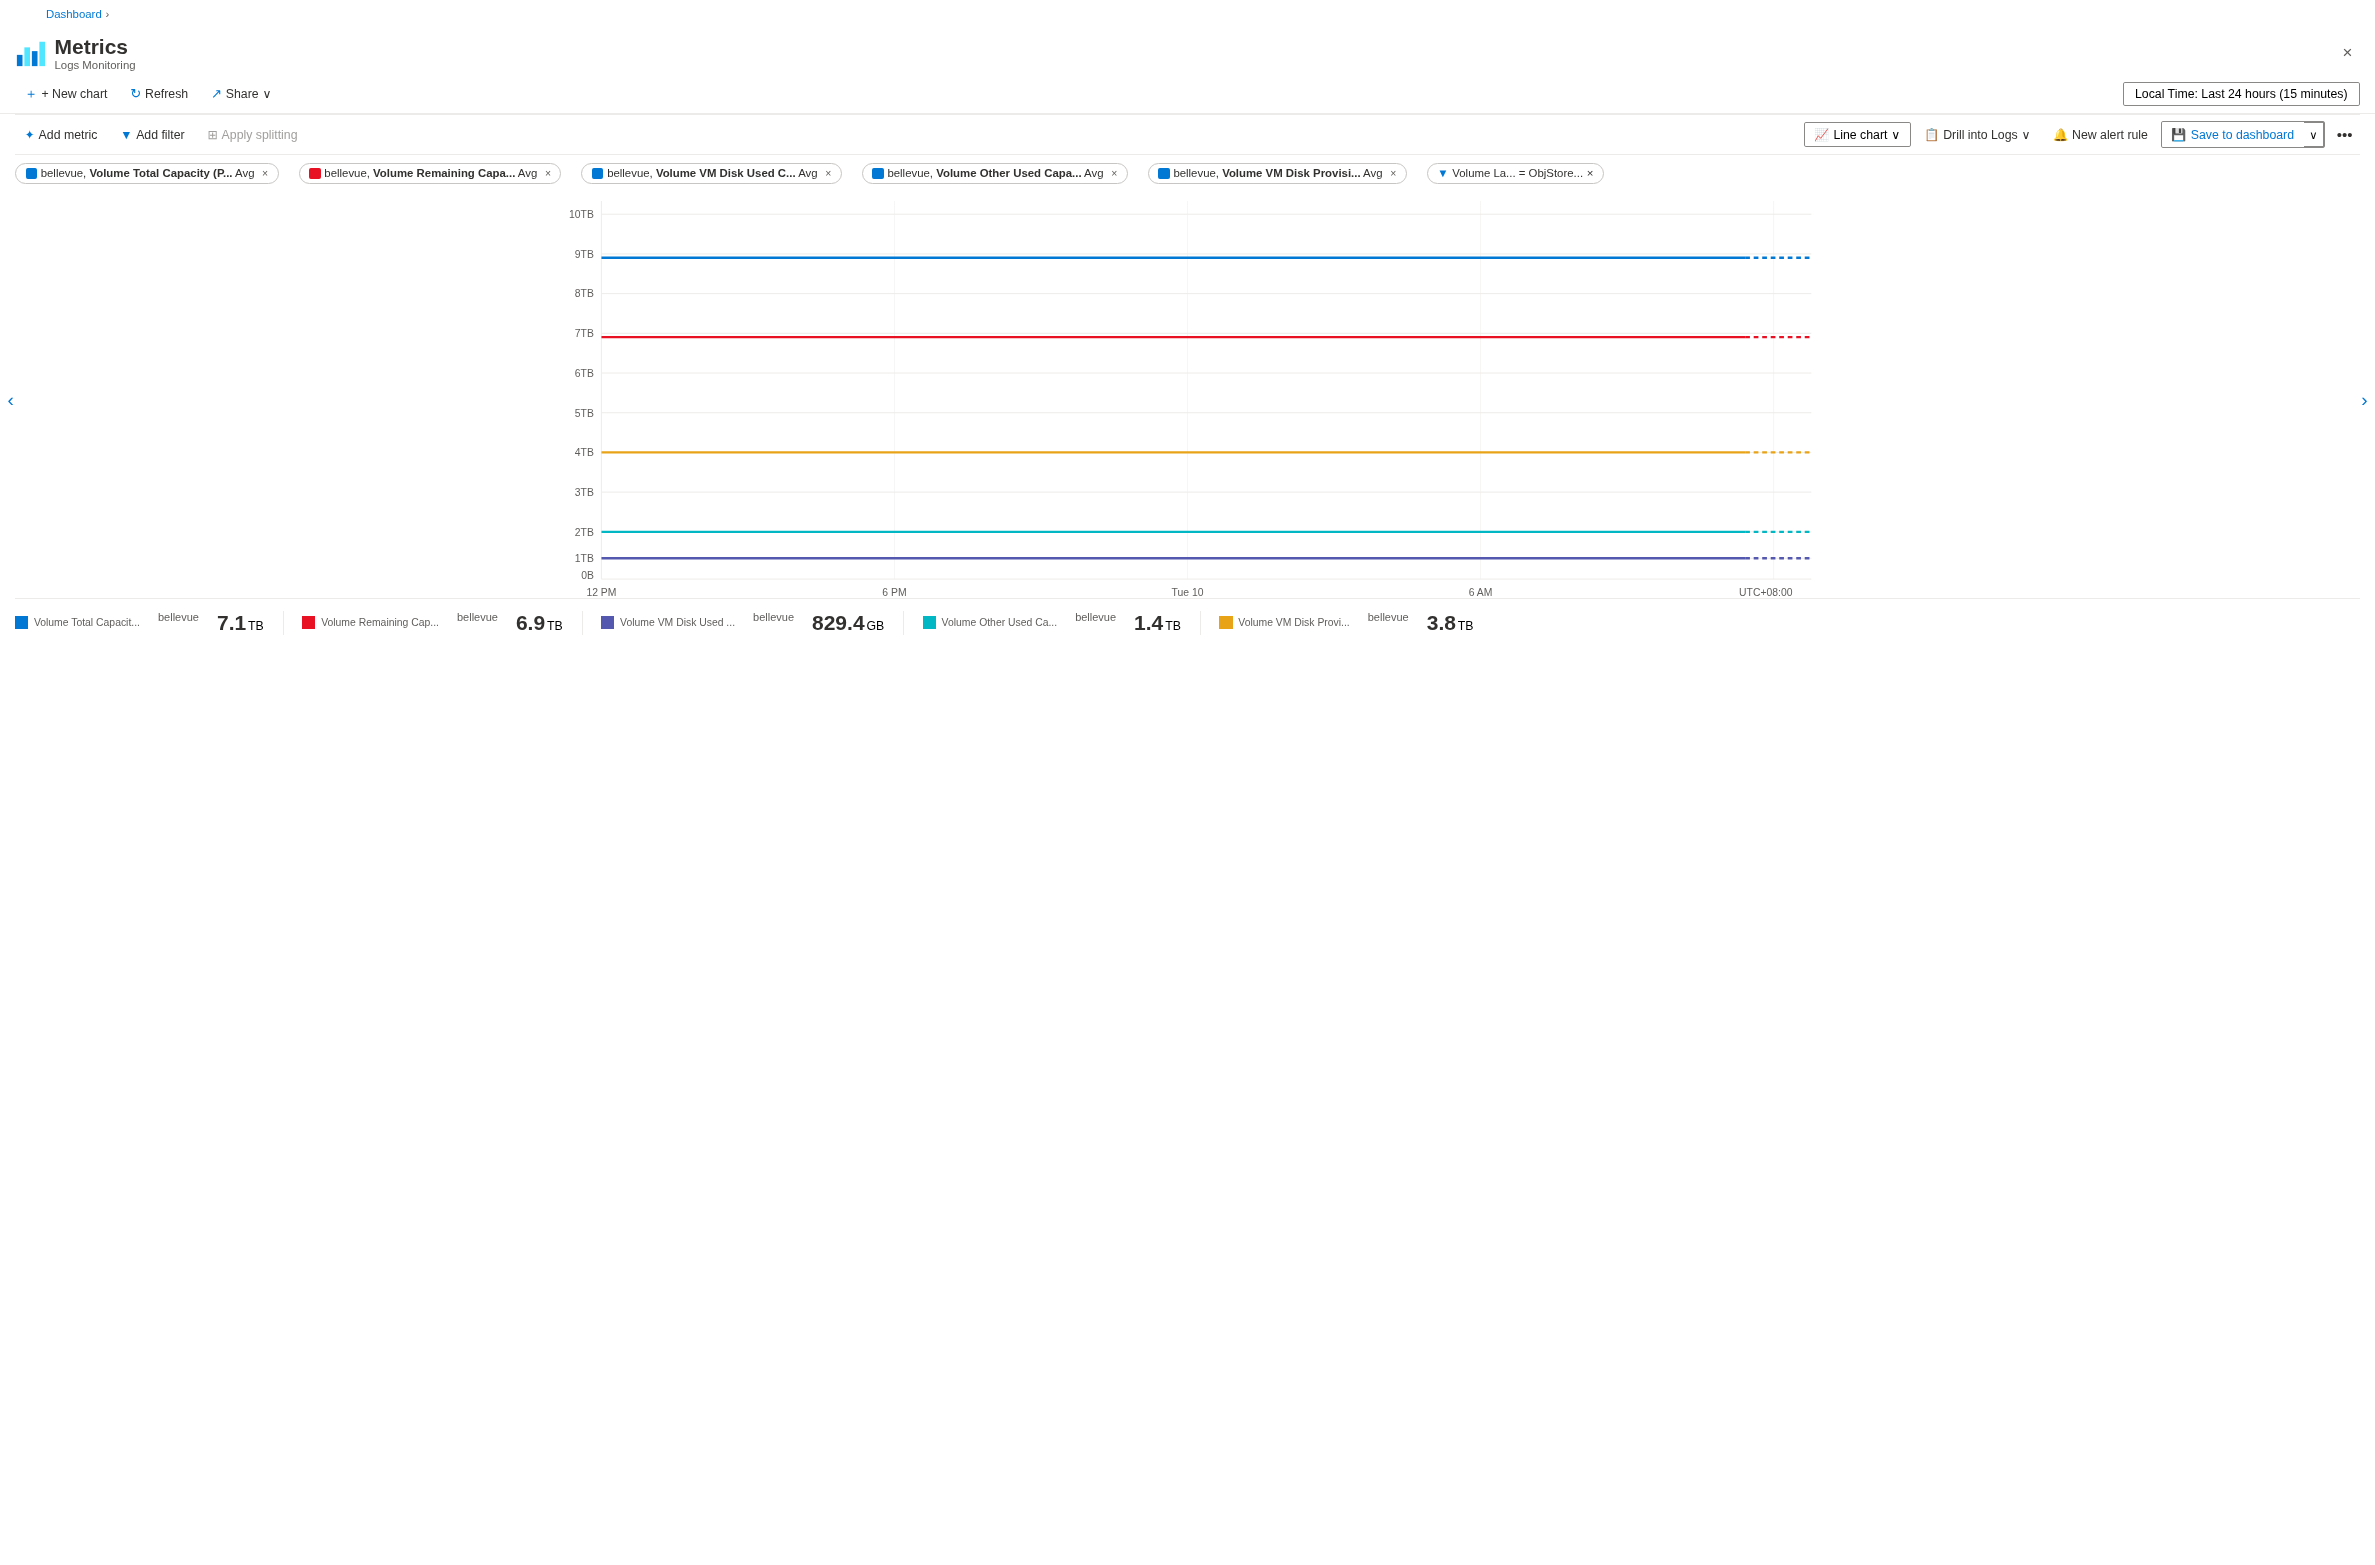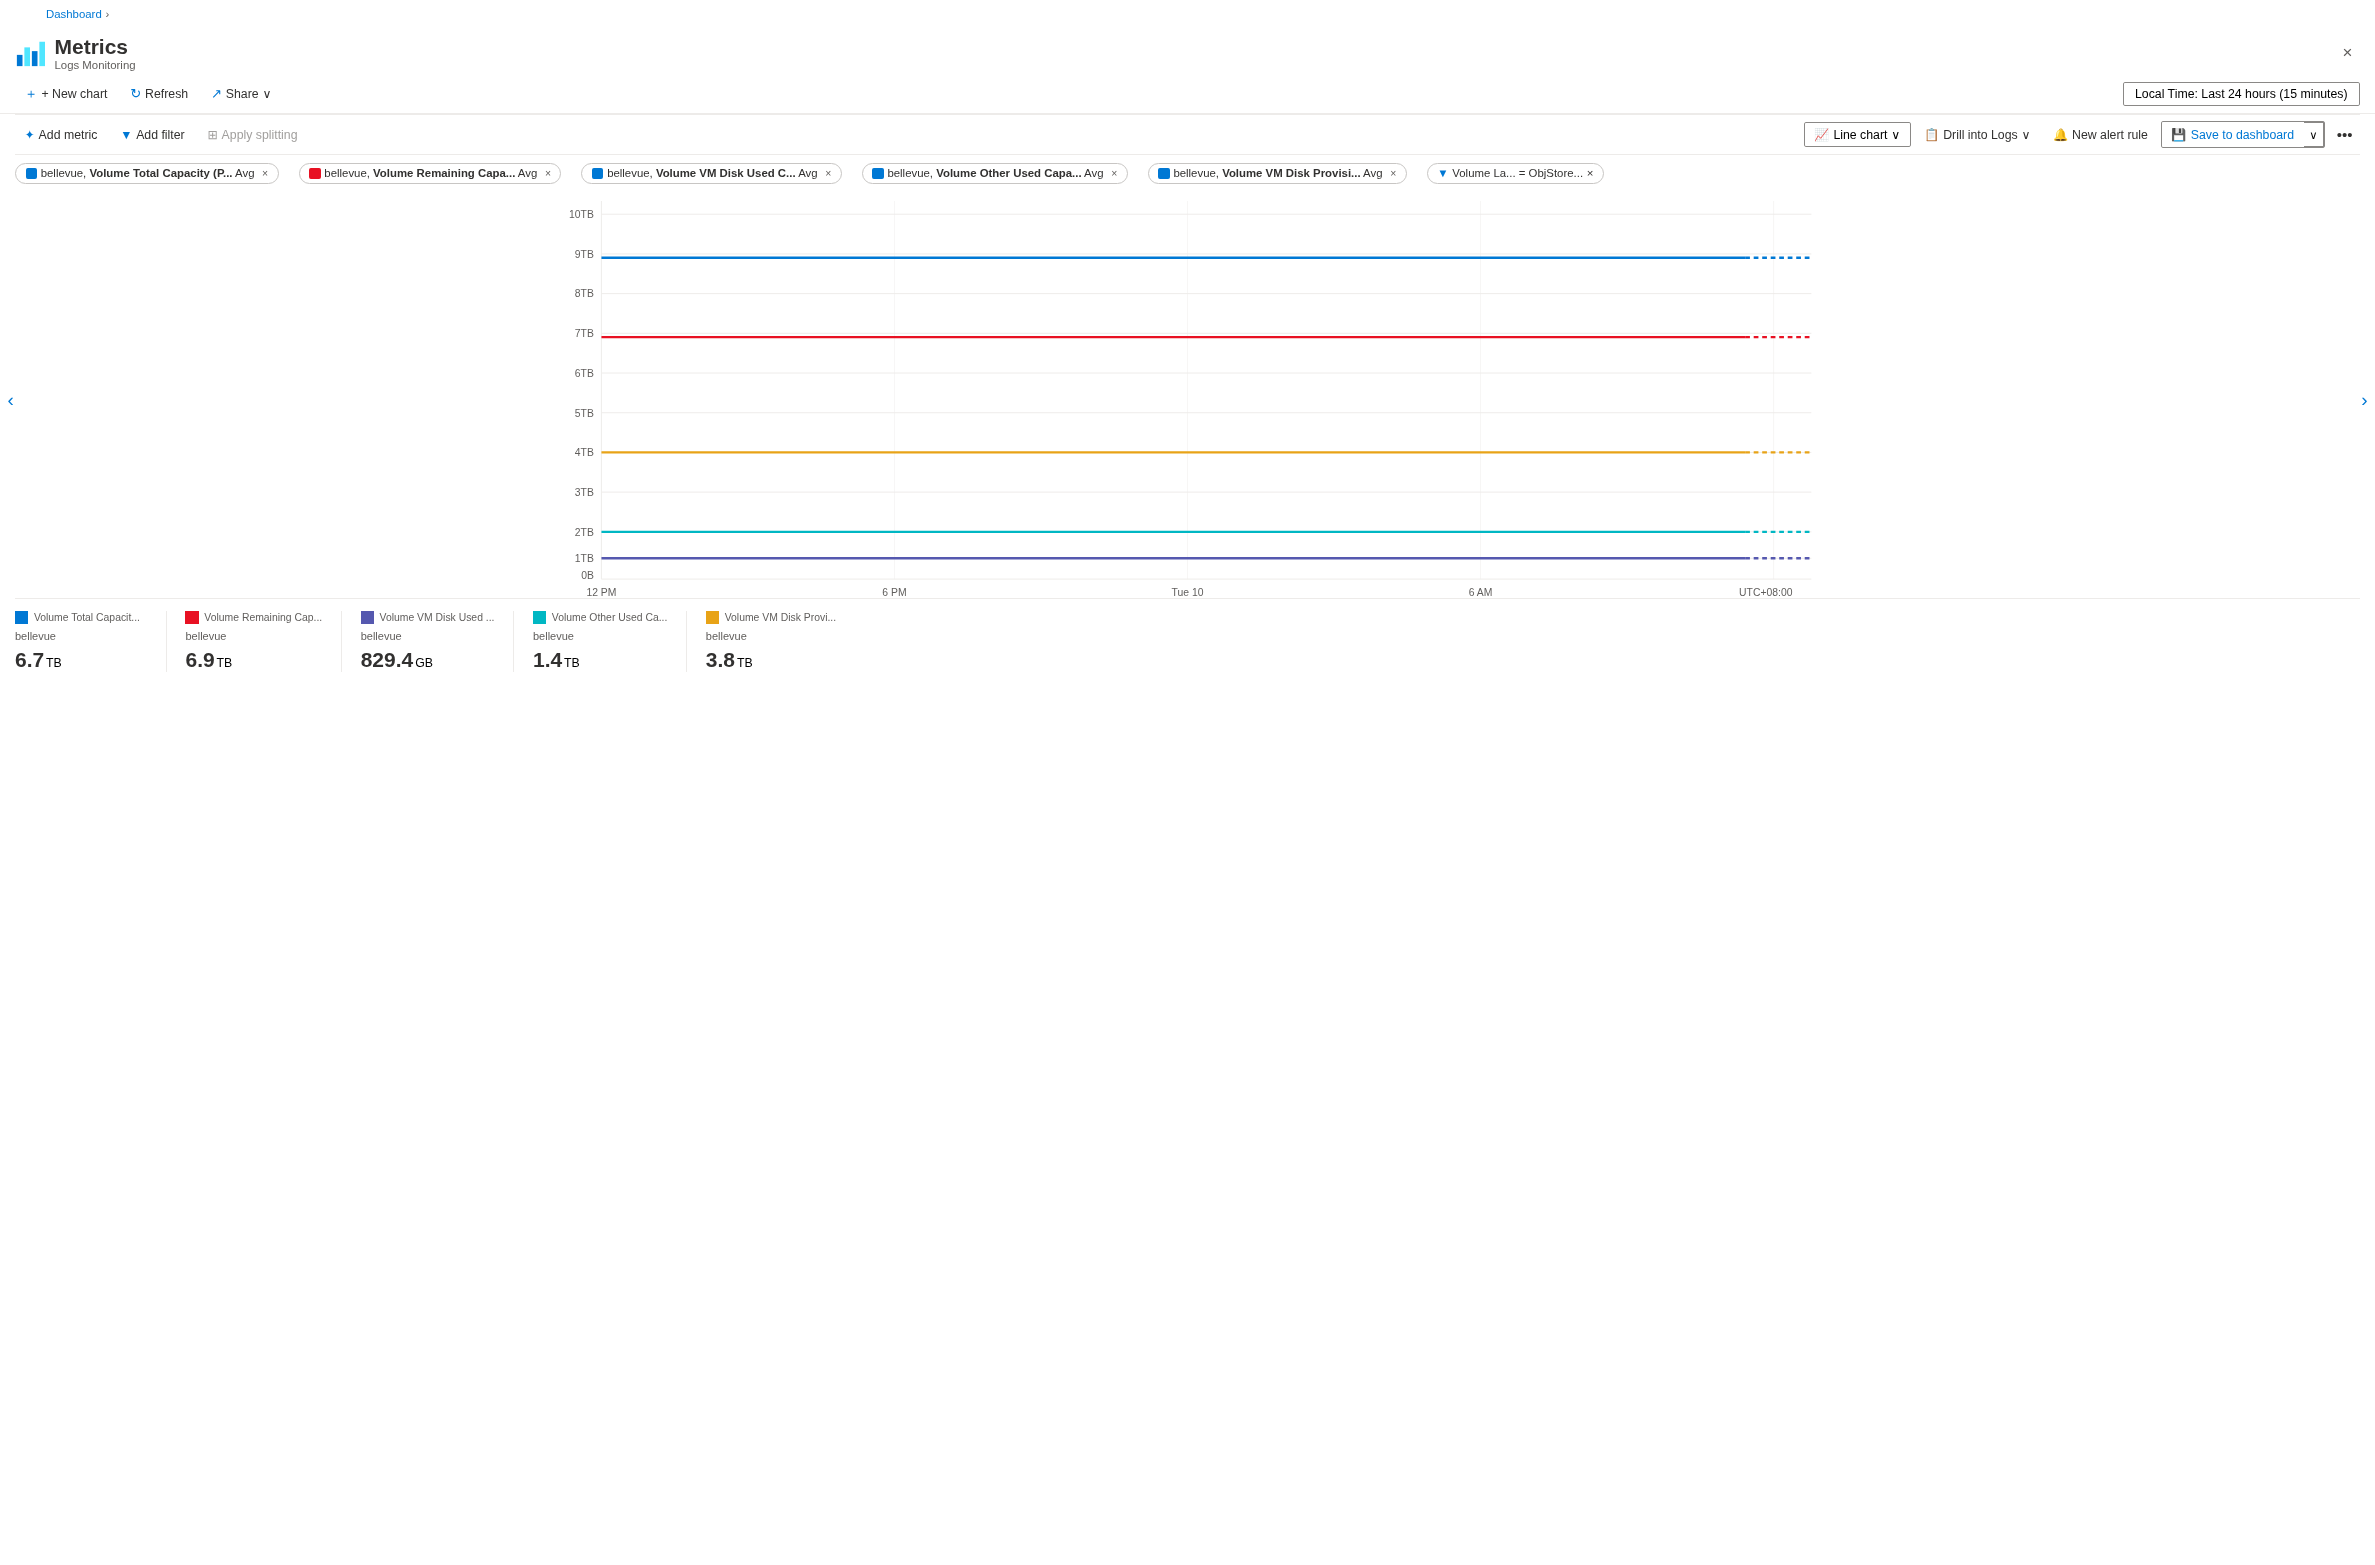--- a/index.html
+++ b/index.html
@@ -45,21 +45,21 @@
     .metric-tag .remove { color: #605e5c; margin-left: 3.8px; cursor: pointer; font-size: 10.4px; }
     .filter-tag { display: flex; align-items: center; gap: 3.8px; padding: 3.8px 9.5px; border: 0.9px solid #c8c6c4; border-radius: 11.4px; font-size: 11.4px; cursor: pointer; background: #fff; }
     .filter-icon { color: #0078d4; font-size: 11.4px; }
 
     .chart-area { position: relative; margin: 9.5px 0 0 0; }
     .nav-arrow { position: absolute; top: 50%; transform: translateY(-50%); font-size: 19px; color: #0078d4; cursor: pointer; background: none; border: none; z-index: 10; }
     .nav-arrow-left { left: -7.6px; }
     .nav-arrow-right { right: -7.6px; }
 
     .legend-area { display: flex; gap: 15px; padding: 11.4px 0; flex-wrap: wrap; border-top: 0.9px solid #edebe9; }
-    .legend-item { display: flex; flex-direction: column; gap: 6px; min-width: 132px; }
+    .legend-item { display: flex; flex-direction: row; gap: 18px; min-width: 132px; }
     .legend-header { display: flex; align-items: center; gap: 5.7px; font-size: 10.4px; color: #605e5c; }
     .legend-color-bar { width: 13.2px; height: 13.2px; flex-shrink: 0; }
     .legend-subtitle { font-size: 11px; color: #605e5c; }
     .legend-value { font-size: 21px; font-weight: 600; color: #323130; display: flex; align-items: baseline; gap: 1.9px; }
     .legend-unit { font-size: 12.3px; font-weight: 400; color: #000000; }
     .legend-divider { width: 0.9px; background: #edebe9; align-self: stretch; margin: 0 3.8px; }
   </style>
 </head>
 <body>
 
@@ -239,21 +239,21 @@
   </div>
 
   <div class="legend-area">
     <div class="legend-item">
       <div class="legend-header">
         <span class="legend-color-bar" style="background:#0078d4;"></span>
         <span>Volume Total Capacit...</span>
       </div>
       <div class="legend-subtitle">bellevue</div>
       <div class="legend-value">
-        <span>6.7</span>
+        <span>7.1</span>
         <span class="legend-unit">TB</span>
       </div>
     </div>
     <div class="legend-divider"></div>
     <div class="legend-item">
       <div class="legend-header">
         <span class="legend-color-bar" style="background:#e81123;"></span>
         <span>Volume Remaining Cap...</span>
       </div>
       <div class="legend-subtitle">bellevue</div>

